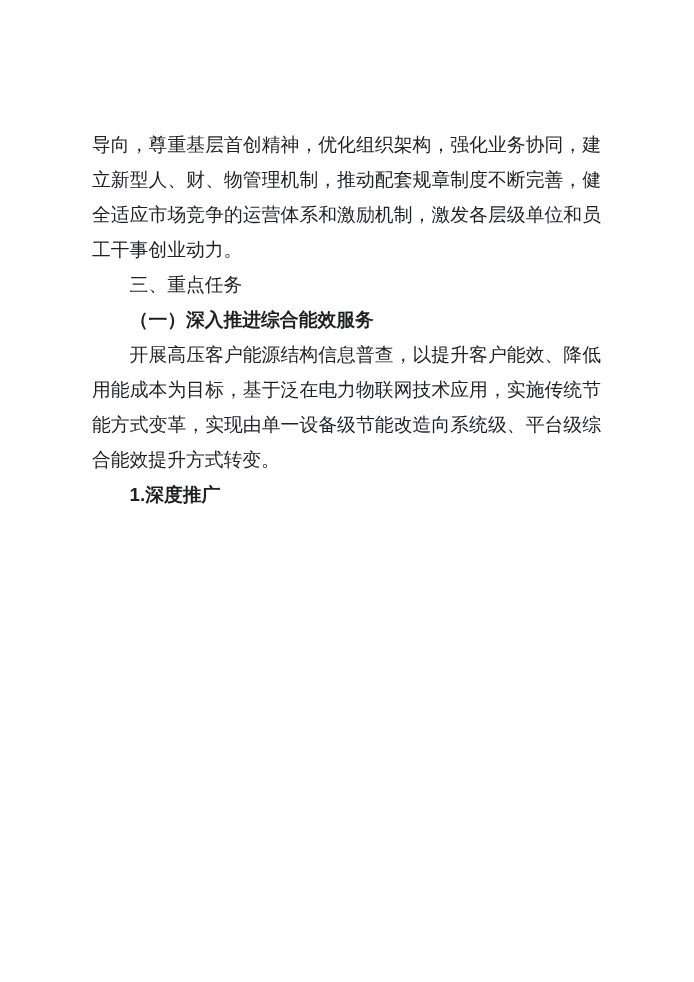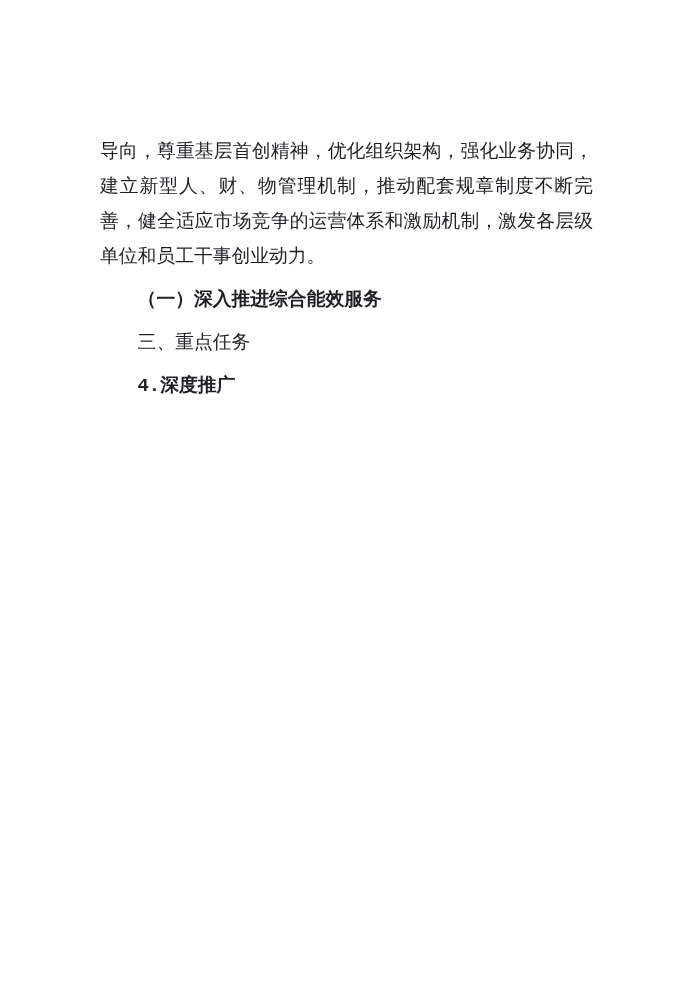--- a/index.html
+++ b/index.html
@@ -14,42 +14,42 @@
     box-sizing: border-box;
     background: #ffffff;
     padding: 127px 93px 0 92px;
     font-family: "Liberation Sans", sans-serif;
     font-size: 18.8px;
     line-height: 35px;
     color: #1f2024;
     overflow: hidden;
   }
   .para {
-    margin: 8px;
+    margin: 0;
     text-align: justify;
     text-justify: inter-ideograph;
     word-break: break-all;
-    font-family: Liberation Mono, monospace;
   }
   .indent {
     text-indent: 2em;
   }
   .bold {
     font-weight: bold;
   }
 </style>
 </head>
 <body>
 
 <div class="page" style="background: rgb(255, 255, 255); color: rgb(31, 32, 36);">
 
   <p class="para">导向，尊重基层首创精神，优化组织架构，强化业务协同，建立新型人、财、物管理机制，推动配套规章制度不断完善，健全适应市场竞争的运营体系和激励机制，激发各层级单位和员工干事创业动力。</p>
 
 
+  <p class="para indent">三、重点任务</p>
+
   <p class="para indent bold">（一）深入推进综合能效服务</p>
 
-  <p class="para indent">三、重点任务</p>
+  <p class="para indent">开展高压客户能源结构信息普查，以提升客户能效、降低用能成本为目标，基于泛在电力物联网技术应用，实施传统节能方式变革，实现由单一设备级节能改造向系统级、平台级综合能效提升方式转变。</p>
 
-
-  <p class="para indent bold">4.深度推广</p>
+  <p class="para indent bold">1.深度推广</p>
 
 
 </div>
 
 </body></html>

